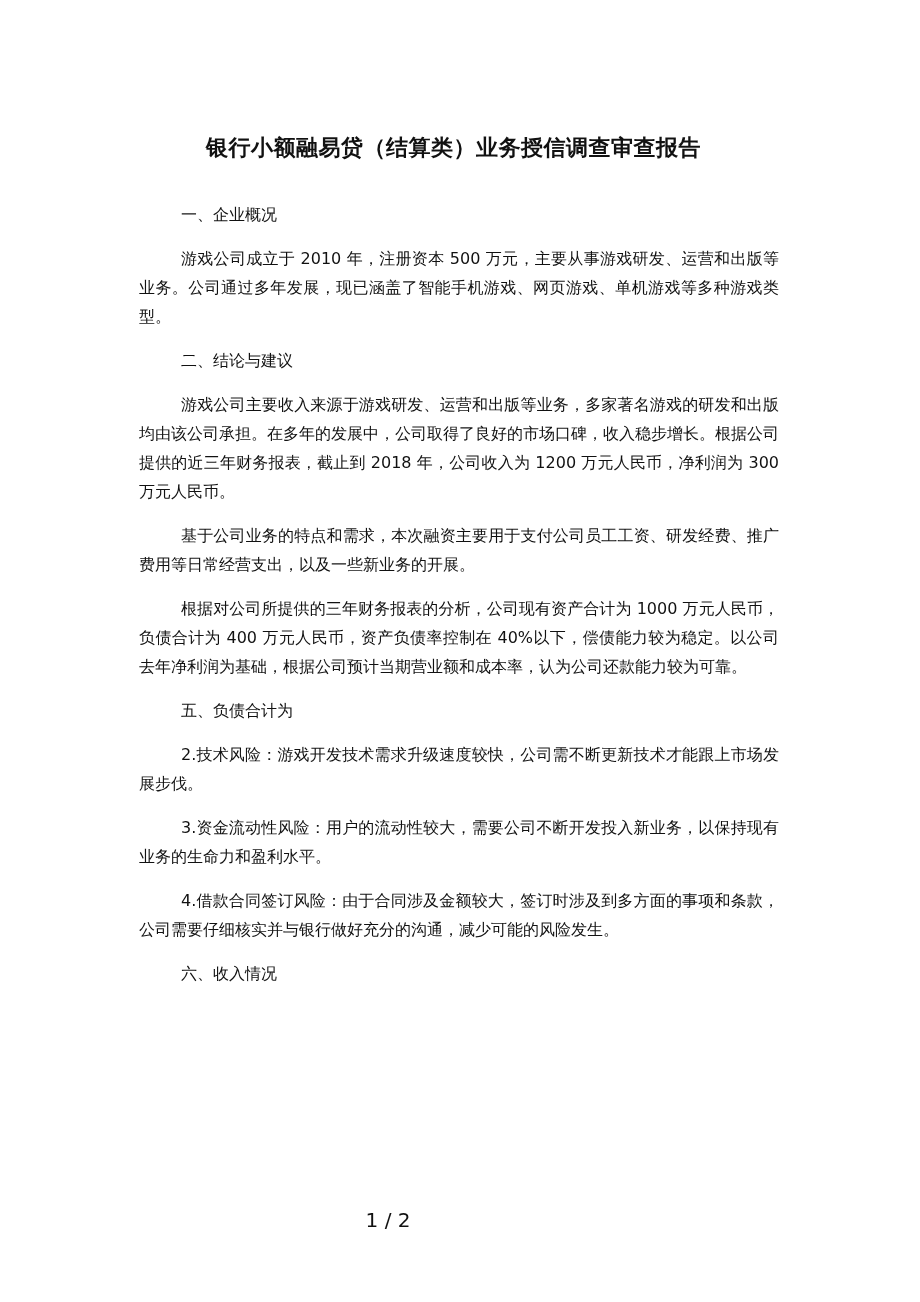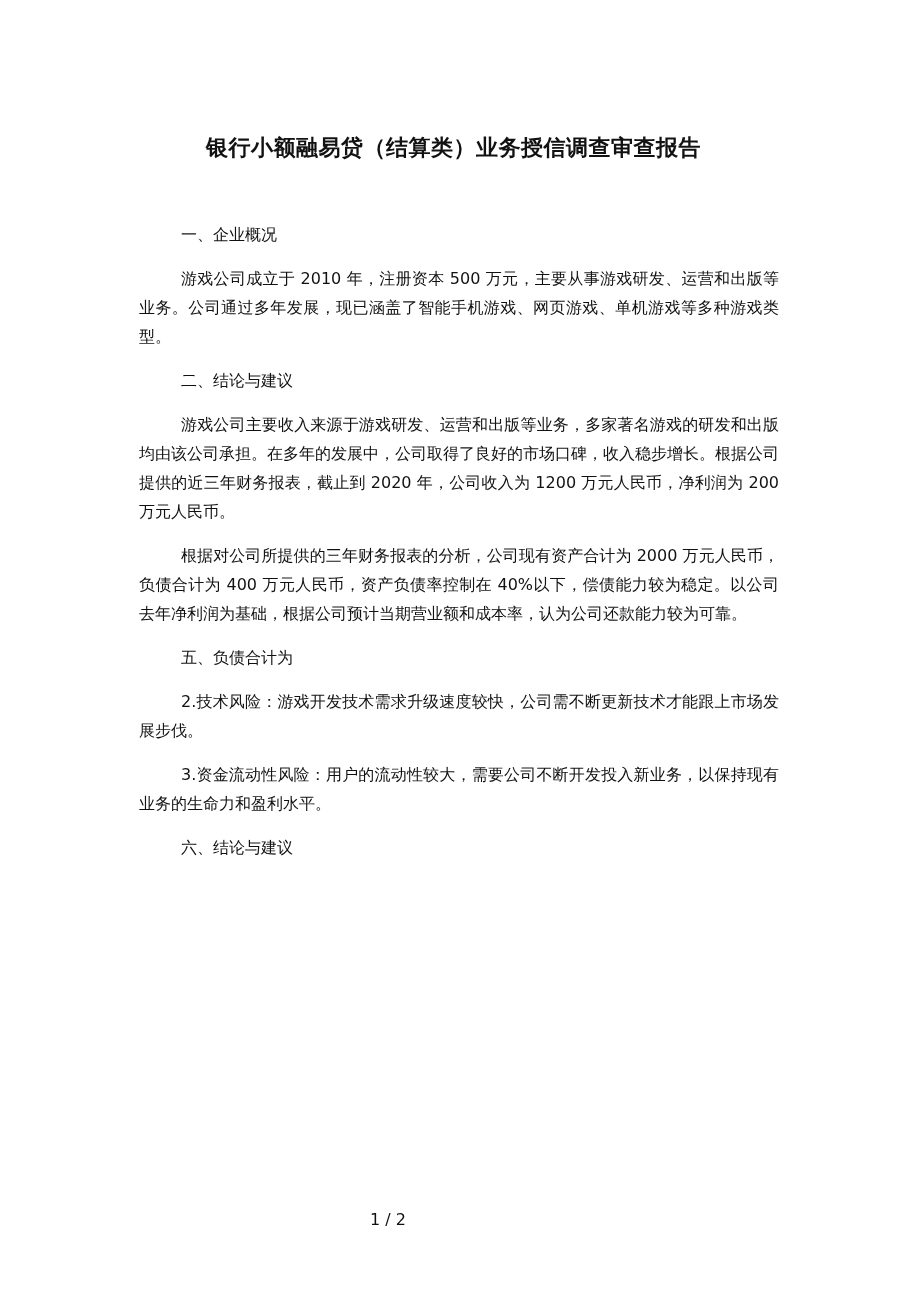--- a/index.html
+++ b/index.html
@@ -29,73 +29,75 @@
       width: 907px;
       text-align: center;
       font-size: 22px;
       font-weight: bold;
       letter-spacing: 0.5px;
       line-height: 34px;
     }
     .body {
       position: absolute;
       left: 139px;
-      top: 220px;
+      top: 200px;
       width: 640px;
       font-size: 16px;
       line-height: 29px;
     }
     .heading {
       padding-left: 42px;
       margin: 0 0 15px 0;
     }
     .para {
       text-indent: 42px;
       margin: 0 0 15px 0;
       text-align: justify;
     }
     .footer {
       position: absolute;
       left: 0;
       top: 1208px;
       width: 776px;
       text-align: center;
-      font-size: 16px;
+      font-size: 20px;
       line-height: 24px;
     }
   </style>
 </head>
 <body>
 
 <div class="page">
   <div class="title">银行小额融易贷（结算类）业务授信调查审查报告</div>
 
   <div class="body">
     <div>
       <div class="heading">一、企业概况</div>
       <div class="para">游戏公司成立于 2010 年，注册资本 500 万元，主要从事游戏研发、运营和出版等业务。公司通过多年发展，现已涵盖了智能手机游戏、网页游戏、单机游戏等多种游戏类型。</div>
     </div>
 
     <div>
       <div class="heading">二、结论与建议</div>
-      <div class="para">游戏公司主要收入来源于游戏研发、运营和出版等业务，多家著名游戏的研发和出版均由该公司承担。在多年的发展中，公司取得了良好的市场口碑，收入稳步增长。根据公司提供的近三年财务报表，截止到 2020 年，公司收入为 1200 万元人民币，净利润为 200 万元人民币。</div>
+      <div class="para">游戏公司主要收入来源于游戏研发、运营和出版等业务，多家著名游戏的研发和出版均由该公司承担。在多年的发展中，公司取得了良好的市场口碑，收入稳步增长。根据公司提供的近三年财务报表，截止到 2018 年，公司收入为 1200 万元人民币，净利润为 300 万元人民币。</div>
     </div>
 
     <div>
+      <div class="para">基于公司业务的特点和需求，本次融资主要用于支付公司员工工资、研发经费、推广费用等日常经营支出，以及一些新业务的开展。</div>
     </div>
 
     <div>
-      <div class="para">根据对公司所提供的三年财务报表的分析，公司现有资产合计为 2000 万元人民币，负债合计为 400 万元人民币，资产负债率控制在 40%以下，偿债能力较为稳定。以公司去年净利润为基础，根据公司预计当期营业额和成本率，认为公司还款能力较为可靠。</div>
+      <div class="para">根据对公司所提供的三年财务报表的分析，公司现有资产合计为 1000 万元人民币，负债合计为 400 万元人民币，资产负债率控制在 40%以下，偿债能力较为稳定。以公司去年净利润为基础，根据公司预计当期营业额和成本率，认为公司还款能力较为可靠。</div>
     </div>
 
     <div>
       <div class="heading">五、负债合计为</div>
       <div class="para">2.技术风险：游戏开发技术需求升级速度较快，公司需不断更新技术才能跟上市场发展步伐。</div>
       <div class="para">3.资金流动性风险：用户的流动性较大，需要公司不断开发投入新业务，以保持现有业务的生命力和盈利水平。</div>
+      <div class="para">4.借款合同签订风险：由于合同涉及金额较大，签订时涉及到多方面的事项和条款，公司需要仔细核实并与银行做好充分的沟通，减少可能的风险发生。</div>
     </div>
 
     <div>
-      <div class="heading">六、结论与建议</div>
+      <div class="heading">六、收入情况</div>
     </div>
   </div>
 
   <div class="footer">1 / 2</div>
 </div>
 
 </body></html>

